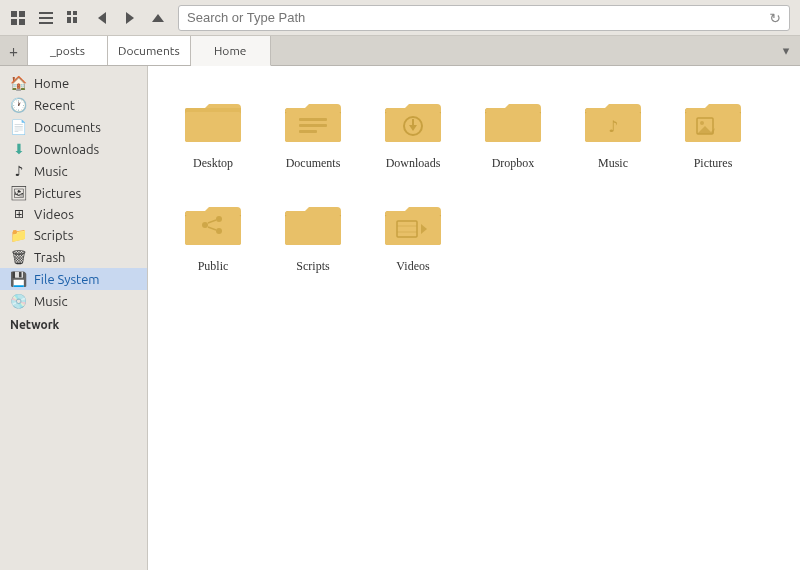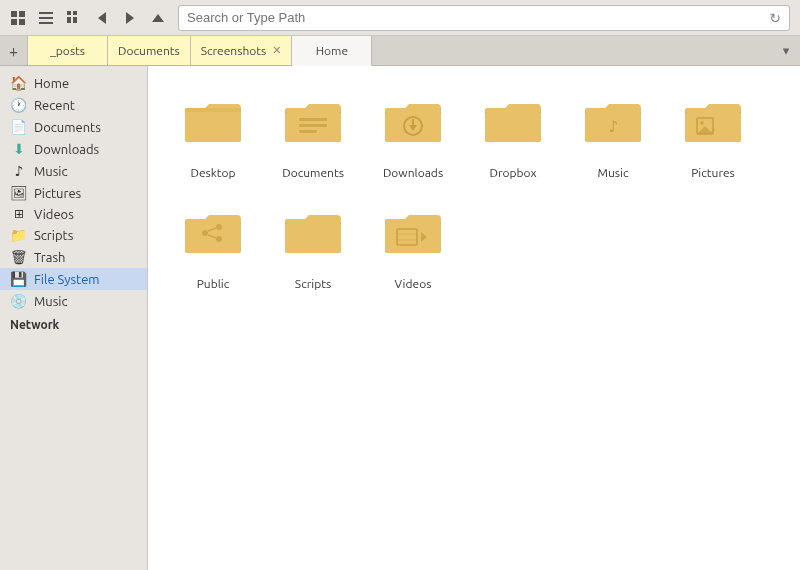--- a/index.html
+++ b/index.html
@@ -35,21 +35,21 @@
       height: 30px;
     }
     .tab-add {
       width: 28px; display: flex; align-items: center; justify-content: center;
       font-size: 16px; color: #555; cursor: pointer; border-right: 1px solid #c0bdb8;
     }
     .tab {
       display: flex; align-items: center; padding: 0 10px;
       border-right: 1px solid #c0bdb8; cursor: pointer; font-size: 12px;
       color: #444; white-space: nowrap; min-width: 80px; justify-content: center;
-      background: #fef9c3;
+      background: #ffffff;
     }
     .tab.active {
       background: #f7f6f4; border-bottom: 1px solid #f7f6f4; margin-bottom: -1px;
     }
     .tab .tab-close {
       margin-left: 6px; font-size: 11px; color: #888; cursor: pointer;
     }
     .tab-spacer { flex: 1; }
     .tab-history { width: 28px; display: flex; align-items: center; justify-content: center; color: #666; cursor: pointer; }
 
@@ -78,21 +78,21 @@
       flex: 1; background: #ffffff; overflow-y: auto; padding: 20px;
     }
     .file-grid {
       display: flex; flex-wrap: wrap; gap: 10px; align-content: flex-start;
     }
     .file-item {
       display: flex; flex-direction: column; align-items: center;
       width: 90px; padding: 8px 4px; cursor: pointer; border-radius: 4px;
     }
     .file-item .file-label {
-      font-size: 12px; color: #333; text-align: center; margin-top: 20px; word-break: break-word;
+      font-size: 12px; color: #333; text-align: center; margin-top: 10px; word-break: break-word; font-family: Liberation Serif, serif;
     }
 
     
     .folder-icon { width: 60px; height: 52px; }
 
     
     .sidebar-item.active span { color: #1a5fa8; }
   </style>
 </head>
 <body>
@@ -145,24 +145,20 @@
 </div>
 
 <div class="tabs-bar">
   <div class="tab-add">+</div>
   <div class="tab">
     <span>_posts</span>
   </div>
   <div class="tab">
     <span>Documents</span>
   </div>
-  <div class="tab">
-    <span>Screenshots</span>
-    <span class="tab-close">✕</span>
-  </div>
   <div class="tab active">
     <span>Home</span>
   </div>
   <div class="tab-spacer"></div>
   <div class="tab-history">▾</div>
 </div>
 
 <div class="main">
 
   <div class="sidebar">

